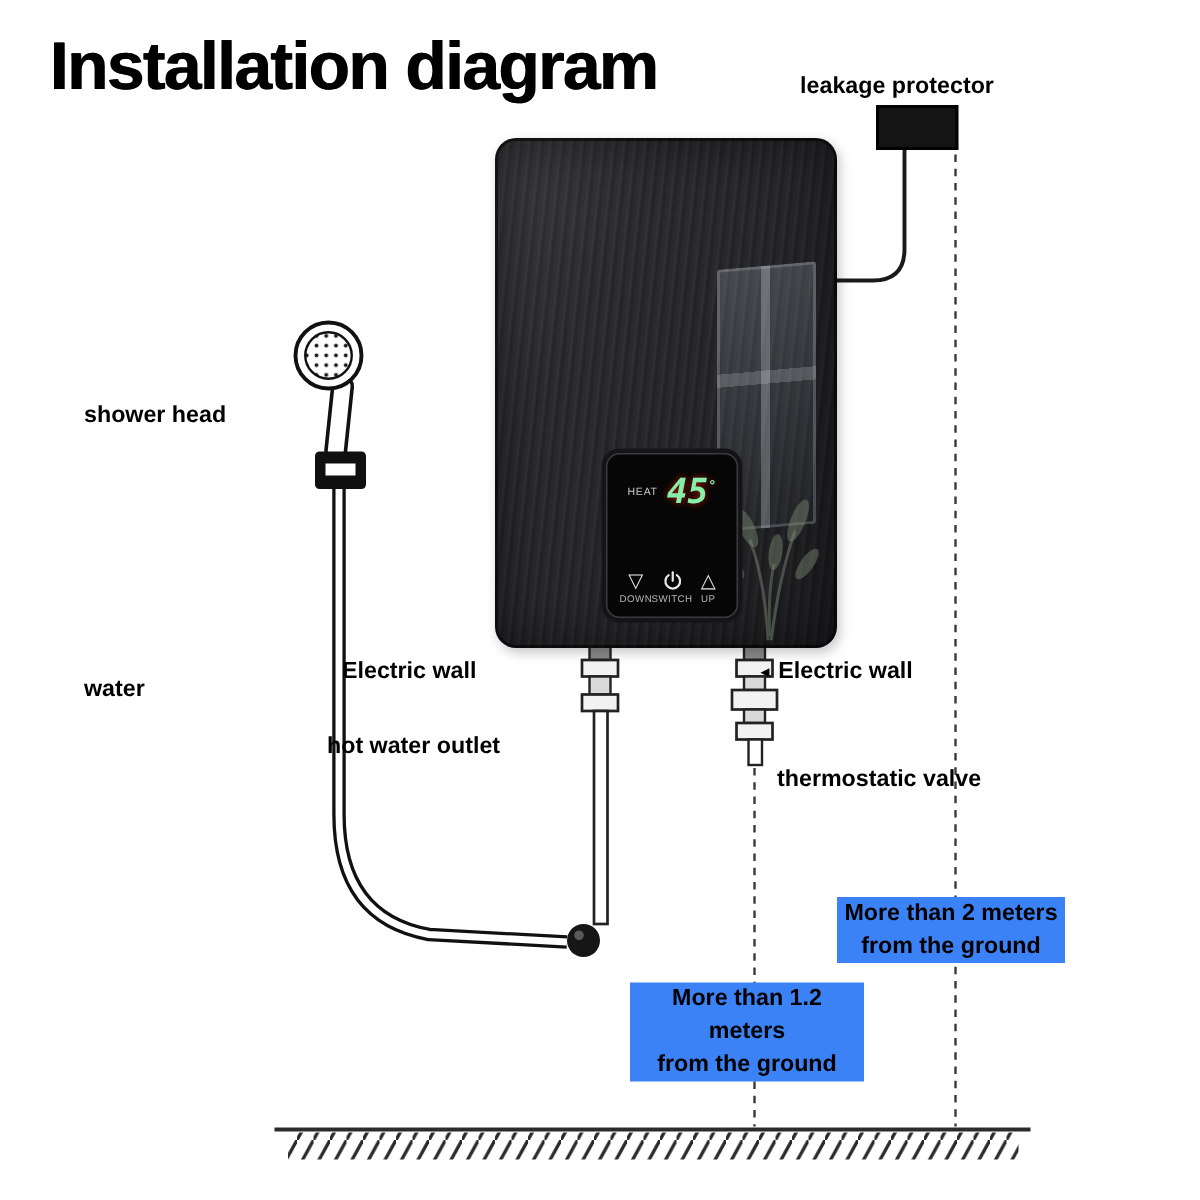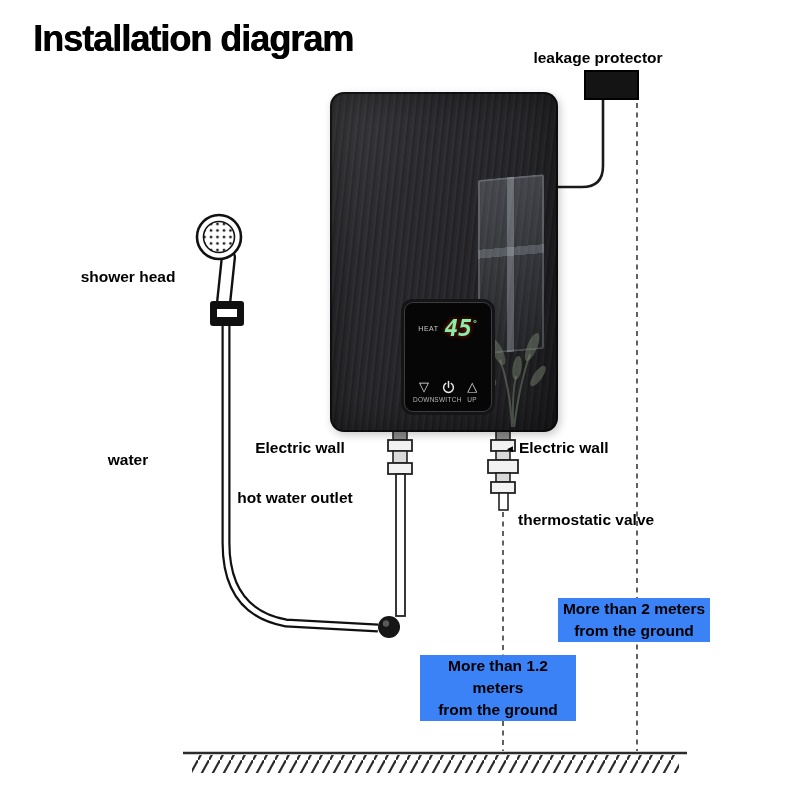--- a/index.html
+++ b/index.html
@@ -1,21 +1,21 @@
 <!DOCTYPE html>
 <html><head>
 <meta charset="utf-8">
 <style>
   * { margin:0; padding:0; box-sizing:border-box; }
   html,body { width:800px; height:800px; background:#fff; font-family:"Liberation Sans", sans-serif; }
   .canvas { position:relative; width:800px; height:800px; background:#fff; overflow:hidden; }
 
   .title {
     position:absolute; left:33px; top:18px;
-    font-size:36px; font-weight:bold; letter-spacing:-1px; color:#000;
+    font-size:45px; font-weight:bold; letter-spacing:-1px; color:#000;
     text-shadow:.6px 0 0 #000;
   }
 
   .diagram-svg { position:absolute; left:0; top:0; width:800px; height:800px; }
   .dash { stroke:#3a3a3a; stroke-width:1.6; stroke-dasharray:5 4.5; }
 
   
   .heater {
     position:absolute; left:330px; top:92px; width:228px; height:340px;
     border-radius:14px;
@@ -51,21 +51,21 @@
   }
   .deg { font-size:9px; vertical-align:super; }
   .disp-btns { display:flex; justify-content:space-between; }
   .btn-col { display:flex; flex-direction:column; align-items:center; width:33%; }
   .tri { color:#e0e0e0; font-size:13px; line-height:14px; }
   .btn-lbl { font-size:6.5px; letter-spacing:.3px; color:#b5b5b5; margin-top:2px; }
   .power-svg { height:14px; }
 
   
   .lbl { position:absolute; font-weight:bold; font-size:15.5px; color:#000; line-height:22px; }
-  .ta-r { text-align:center; }
+  .ta-r { text-align:left; }
   .ta-c { text-align:center; }
   .bg-w { background:#3b82f6; padding:0 2px; }
   .ptr { font-size:10px; margin-right:4px; vertical-align:1px; }
 </style>
 </head>
 <body>
 
 <div class="canvas">
 
   <svg class="diagram-svg" viewBox="0 0 800 800">

